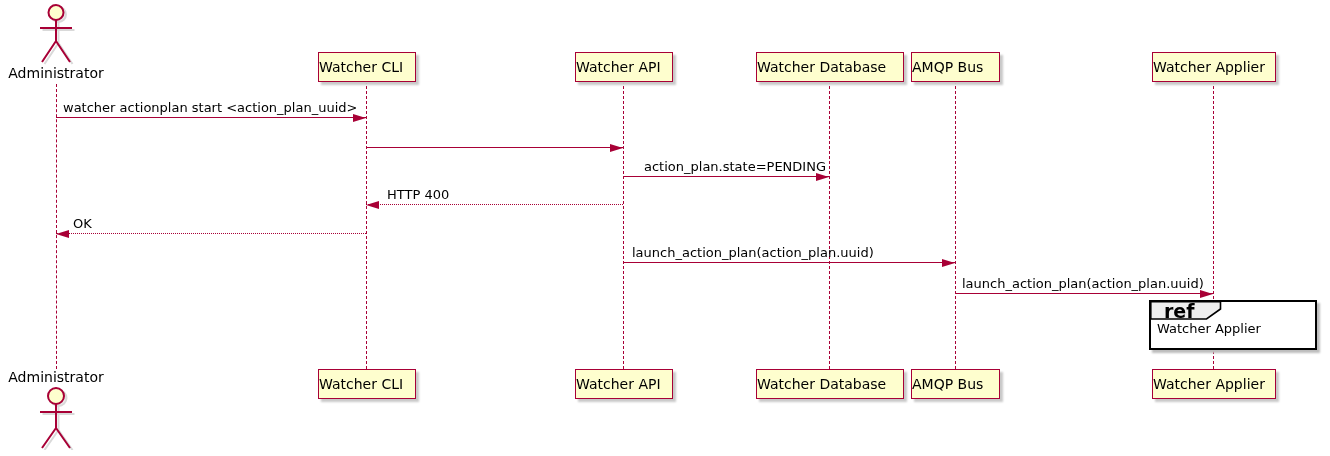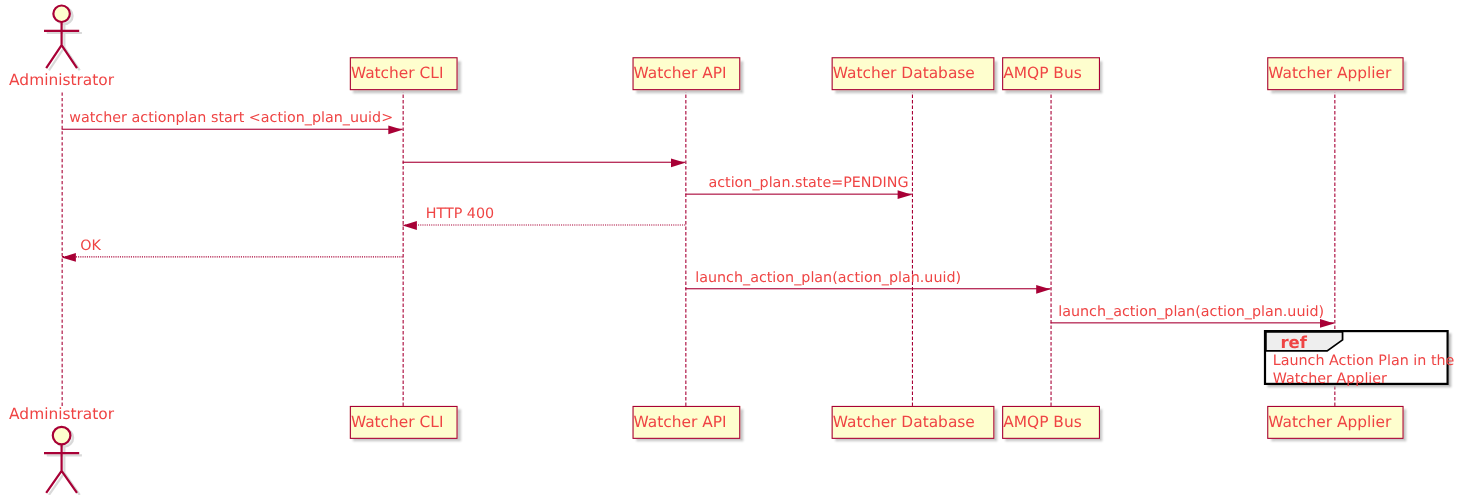--- a/index.html
+++ b/index.html
@@ -1,18 +1,18 @@
 <!DOCTYPE html>
 <html><head>
 <meta charset="utf-8">
 <style>
   html,body{margin:0;padding:0;background:#ffffff;}
   #stage{
     position:relative;width:1330px;height:456px;background:#ffffff;overflow:hidden;
-    font-family:"DejaVu Sans","Liberation Sans",sans-serif;color:#ef4444;
+    font-family:"DejaVu Sans","Liberation Sans",sans-serif;color:#000000;
   }
   
   .lifeline{
     position:absolute;width:0;border-left:1px dashed #A80036;
   }
   
   .pbox{
     position:absolute;height:28px;background:#FEFECE;border:1.8px solid #A80036;
     box-shadow:3px 3px 2px #c9c9c9;display:flex;align-items:center;justify-content:flex-start;
     font-size:14px;white-space:nowrap;box-sizing:content-box;
@@ -32,21 +32,21 @@
   .arrowhead{position:absolute;width:0;height:0;border-top:4.5px solid transparent;border-bottom:4.5px solid transparent;}
   .arrowhead.right{border-left:13px solid #A80036;}
   .arrowhead.left{border-right:13px solid #A80036;}
   
   .ref-box{
     position:absolute;left:1149px;top:300px;width:168px;height:50px;background:#ffffff;
     border:2px solid #000;box-shadow:3px 3px 2px #bdbdbd;box-sizing:border-box;
   }
   .ref-tab{position:absolute;left:-1px;top:-1px;width:72px;height:19px;}
   .ref-keyword{
-    position:absolute;left:13px;top:0px;font-weight:bold;font-size:15px;line-height:18px;
+    position:absolute;left:13px;top:0px;font-weight:bold;font-size:19px;line-height:18px;
   }
   .ref-body{position:absolute;left:6px;top:19px;font-size:13px;line-height:15.5px;white-space:nowrap;}
 </style>
 </head>
 <body>
 
 <div id="stage">
 
   <div class="lifeline" style="left:56px;top:84px;height:285px;"></div>
   <div class="lifeline" style="left:366px;top:81px;height:288px;"></div>
@@ -109,21 +109,20 @@
   <div class="msg-label" style="left:962px;top:276px;">launch_action_plan(action_plan.uuid)</div>
   <div class="msg-line solid" style="left:955px;top:293px;width:258px;"></div>
   <div class="arrowhead right" style="left:1200px;top:289.5px;"></div>
 
   <div class="ref-box">
     <svg class="ref-tab" width="72" height="19" viewBox="0 0 72 19">
       <path d="M0.8 0.8 H70.5 V8 L56.5 18 H0.8 Z" fill="#EEEEEE" stroke="#000000" stroke-width="1.6"></path>
     </svg>
     <span class="ref-keyword">ref</span>
     <div class="ref-body">
-      <div>Launch Action Plan in the</div>
       <div>Watcher Applier</div>
     </div>
   </div>
 
   <div class="pbox" style="left:318px;top:369px;width:96px;">
       <span>Watcher CLI</span>
     </div>
   <div class="pbox" style="left:575px;top:369px;width:96px;">
       <span>Watcher API</span>
     </div>

